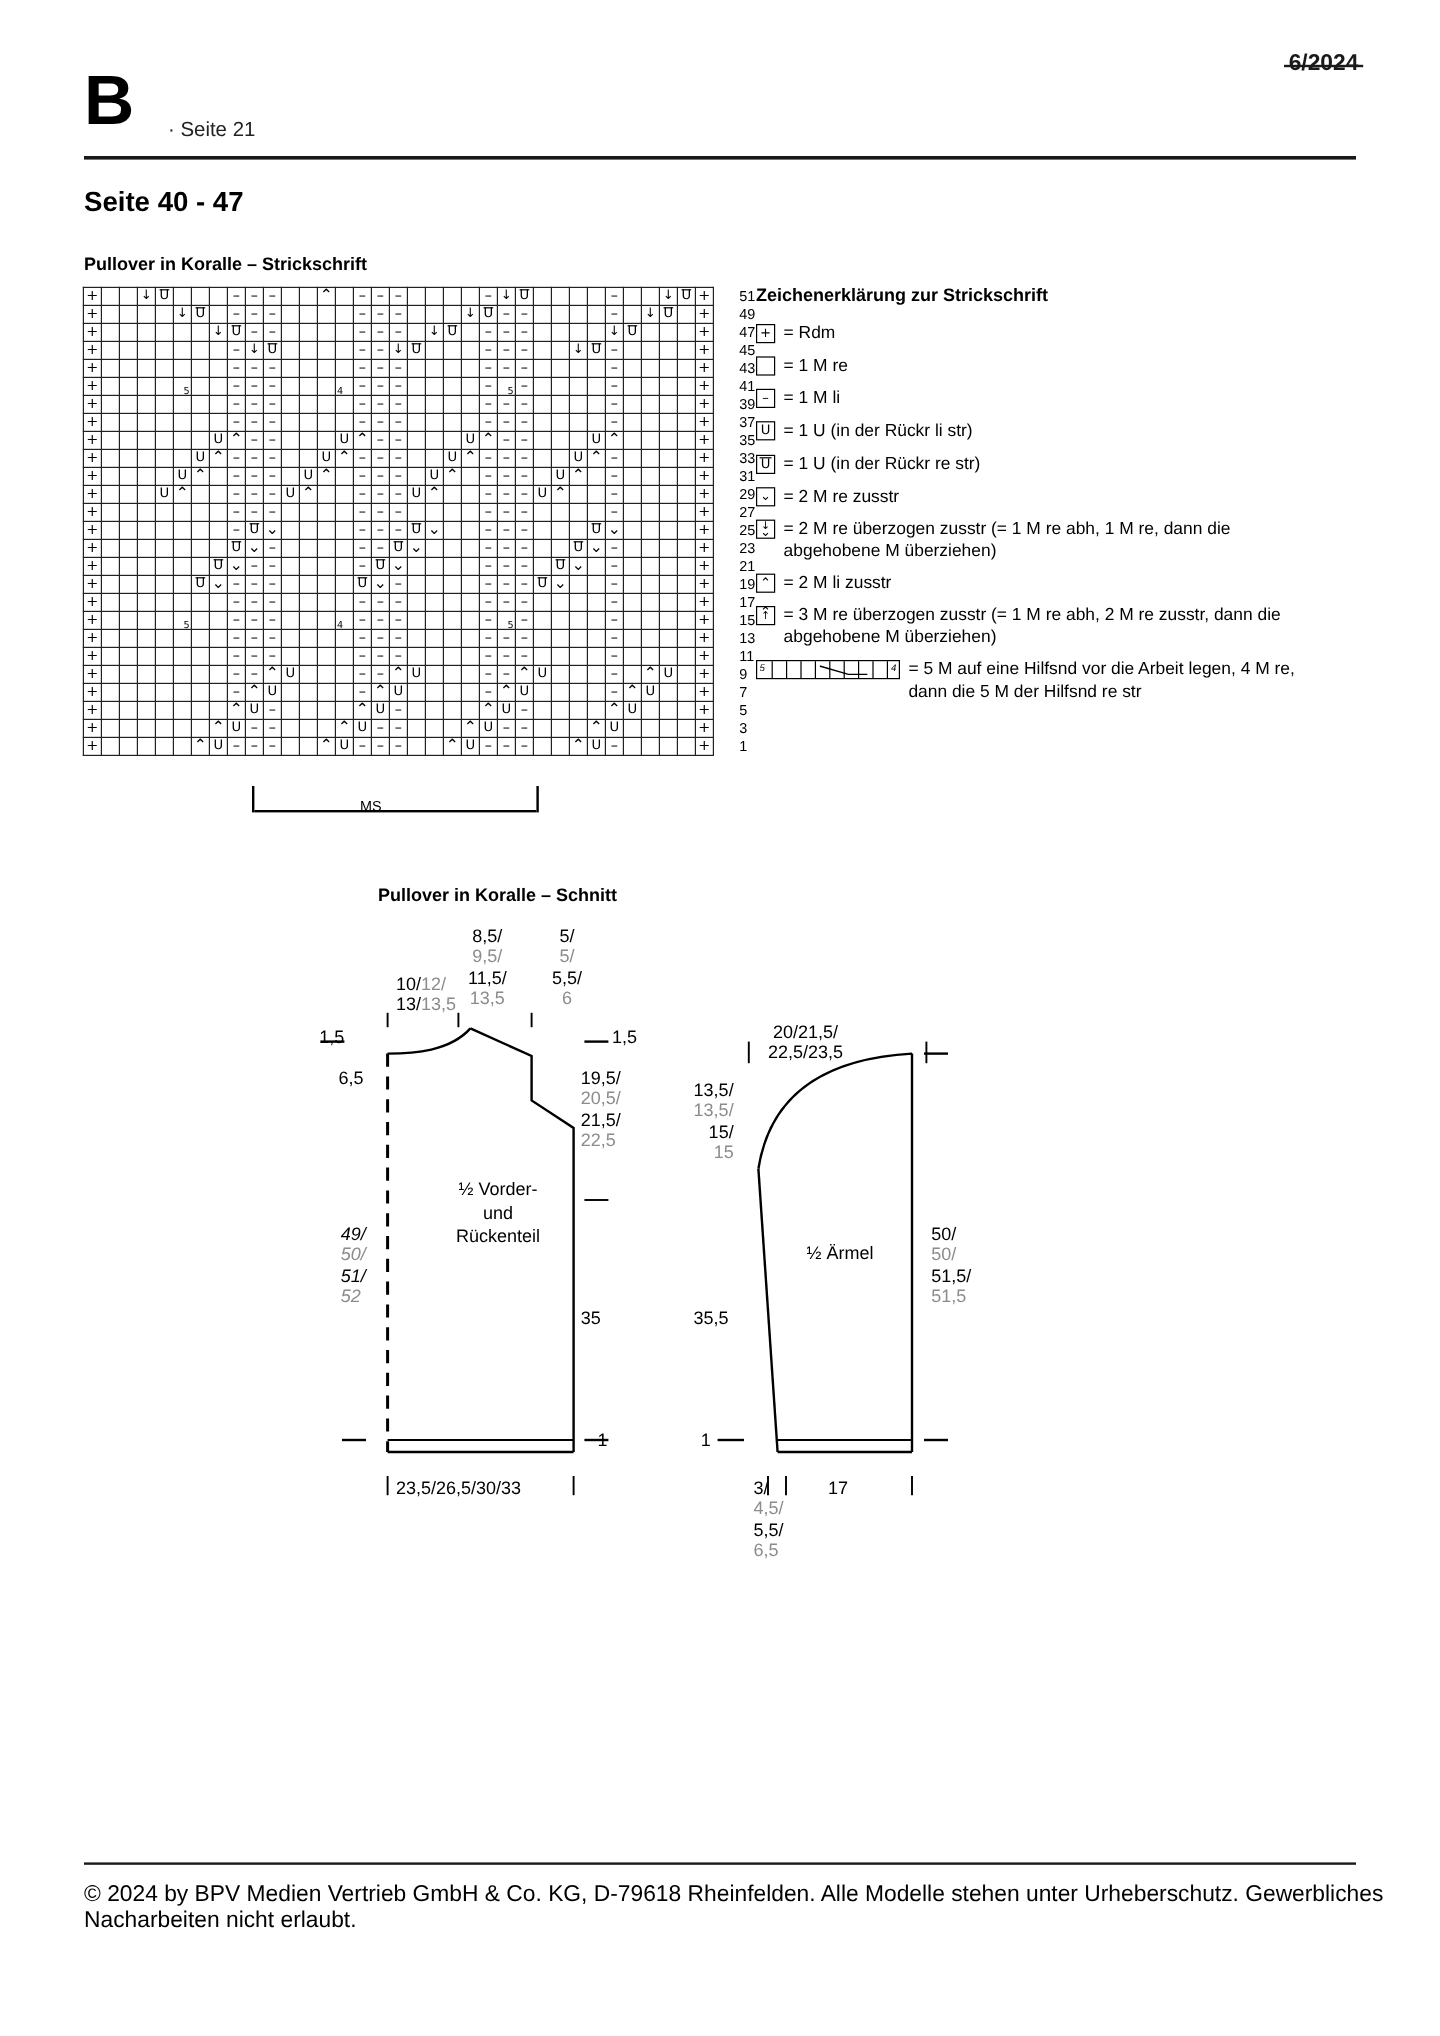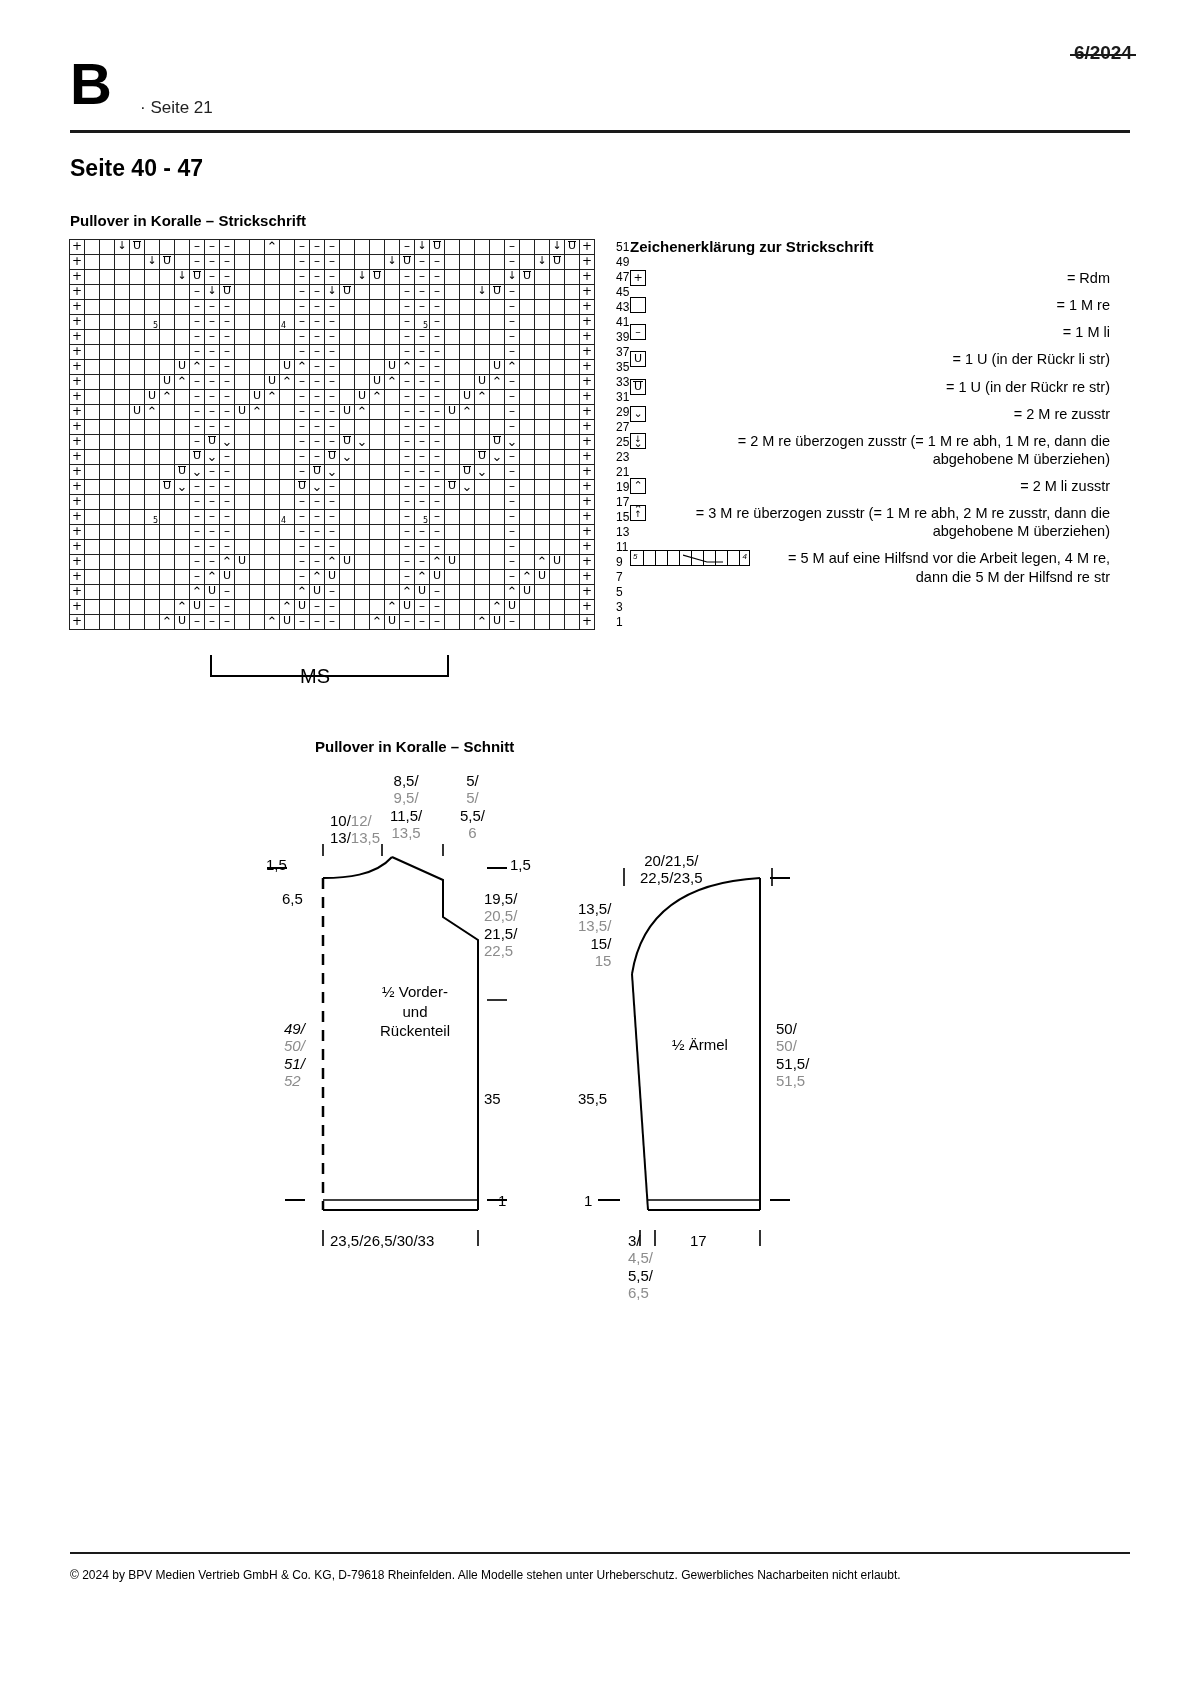--- a/index.html
+++ b/index.html
@@ -60,50 +60,50 @@
   .sym.v:after{content:"\2304";font-size:13px;}
   .sym.vd:after{content:"\2193";font-size:11px;}
   .sym.a:after{content:"\2303";font-size:13px;}
   .cab{position:relative;}
   .cab .n{position:absolute;left:1px;top:0px;font-size:8px;}
   .cab .n4{position:absolute;right:1px;top:0px;font-size:8px;}
 
   .ms-bracket{position:absolute;left:210px;top:655px;width:235px;height:22px;
     border-left:2px solid #000;border-right:2px solid #000;}
   .ms-bracket:after{content:"";position:absolute;left:0;top:20px;width:100%;height:2px;background:#000;}
-  .ms-label{position:absolute;left:300px;top:665px;font-size:20px;}
+  .ms-label{position:absolute;left:300px;top:665px;font-size:12px;}
 
   
   .leg{position:absolute;left:630px;top:238px;width:480px;}
   .leg h3{font-size:15px;font-weight:bold;margin:0 0 14px 0;}
   .leg-row{display:flex;align-items:flex-start;margin-bottom:9px;font-size:14.5px;line-height:1.25;}
   .leg-box{
     width:16px;height:16px;border:1.4px solid #000;box-sizing:border-box;flex:0 0 16px;
     margin-right:7px;margin-top:1px;position:relative;text-align:center;font-size:11px;
     font-family:"DejaVu Sans", sans-serif;line-height:13px;
   }
-  .leg-txt{flex:1;text-align:right;}
+  .leg-txt{flex:1;}
   .leg-cable{
     flex:0 0 120px;height:16px;border:1.4px solid #000;box-sizing:border-box;margin-right:7px;margin-top:1px;
     position:relative;
   }
   .leg-cable .g{position:absolute;top:0;bottom:0;width:1px;background:#000;}
   .leg-cable .lbl{position:absolute;font-size:8px;top:1px;}
   .leg-cable .slash{position:absolute;left:52px;top:2px;width:40px;height:11px;}
 
   
   .sch-title{position:absolute;left:315px;top:738px;font-size:15px;font-weight:bold;}
   .sch{position:absolute;left:0px;top:760px;width:1200px;height:560px;}
   .num{position:absolute;font-size:15px;line-height:1.15;}
   .num .g{color:#8c8c8c;}
   .lbl-c{position:absolute;font-size:15px;text-align:center;line-height:1.3;}
 
   
   .foot-rule{position:absolute;left:70px;top:1552px;width:1060px;height:2px;background:#1a1a1a;}
-  .foot{position:absolute;left:70px;top:1568px;font-size:12px;}
+  .foot{position:absolute;left:70px;top:1568px;font-size:19px;}
 </style>
 </head>
 <body>
 
 <div class="page">
 
   <div class="hdr-letter">B</div>
   <div class="hdr-page">· Seite 21</div>
   <div class="hdr-rule"></div>
 

